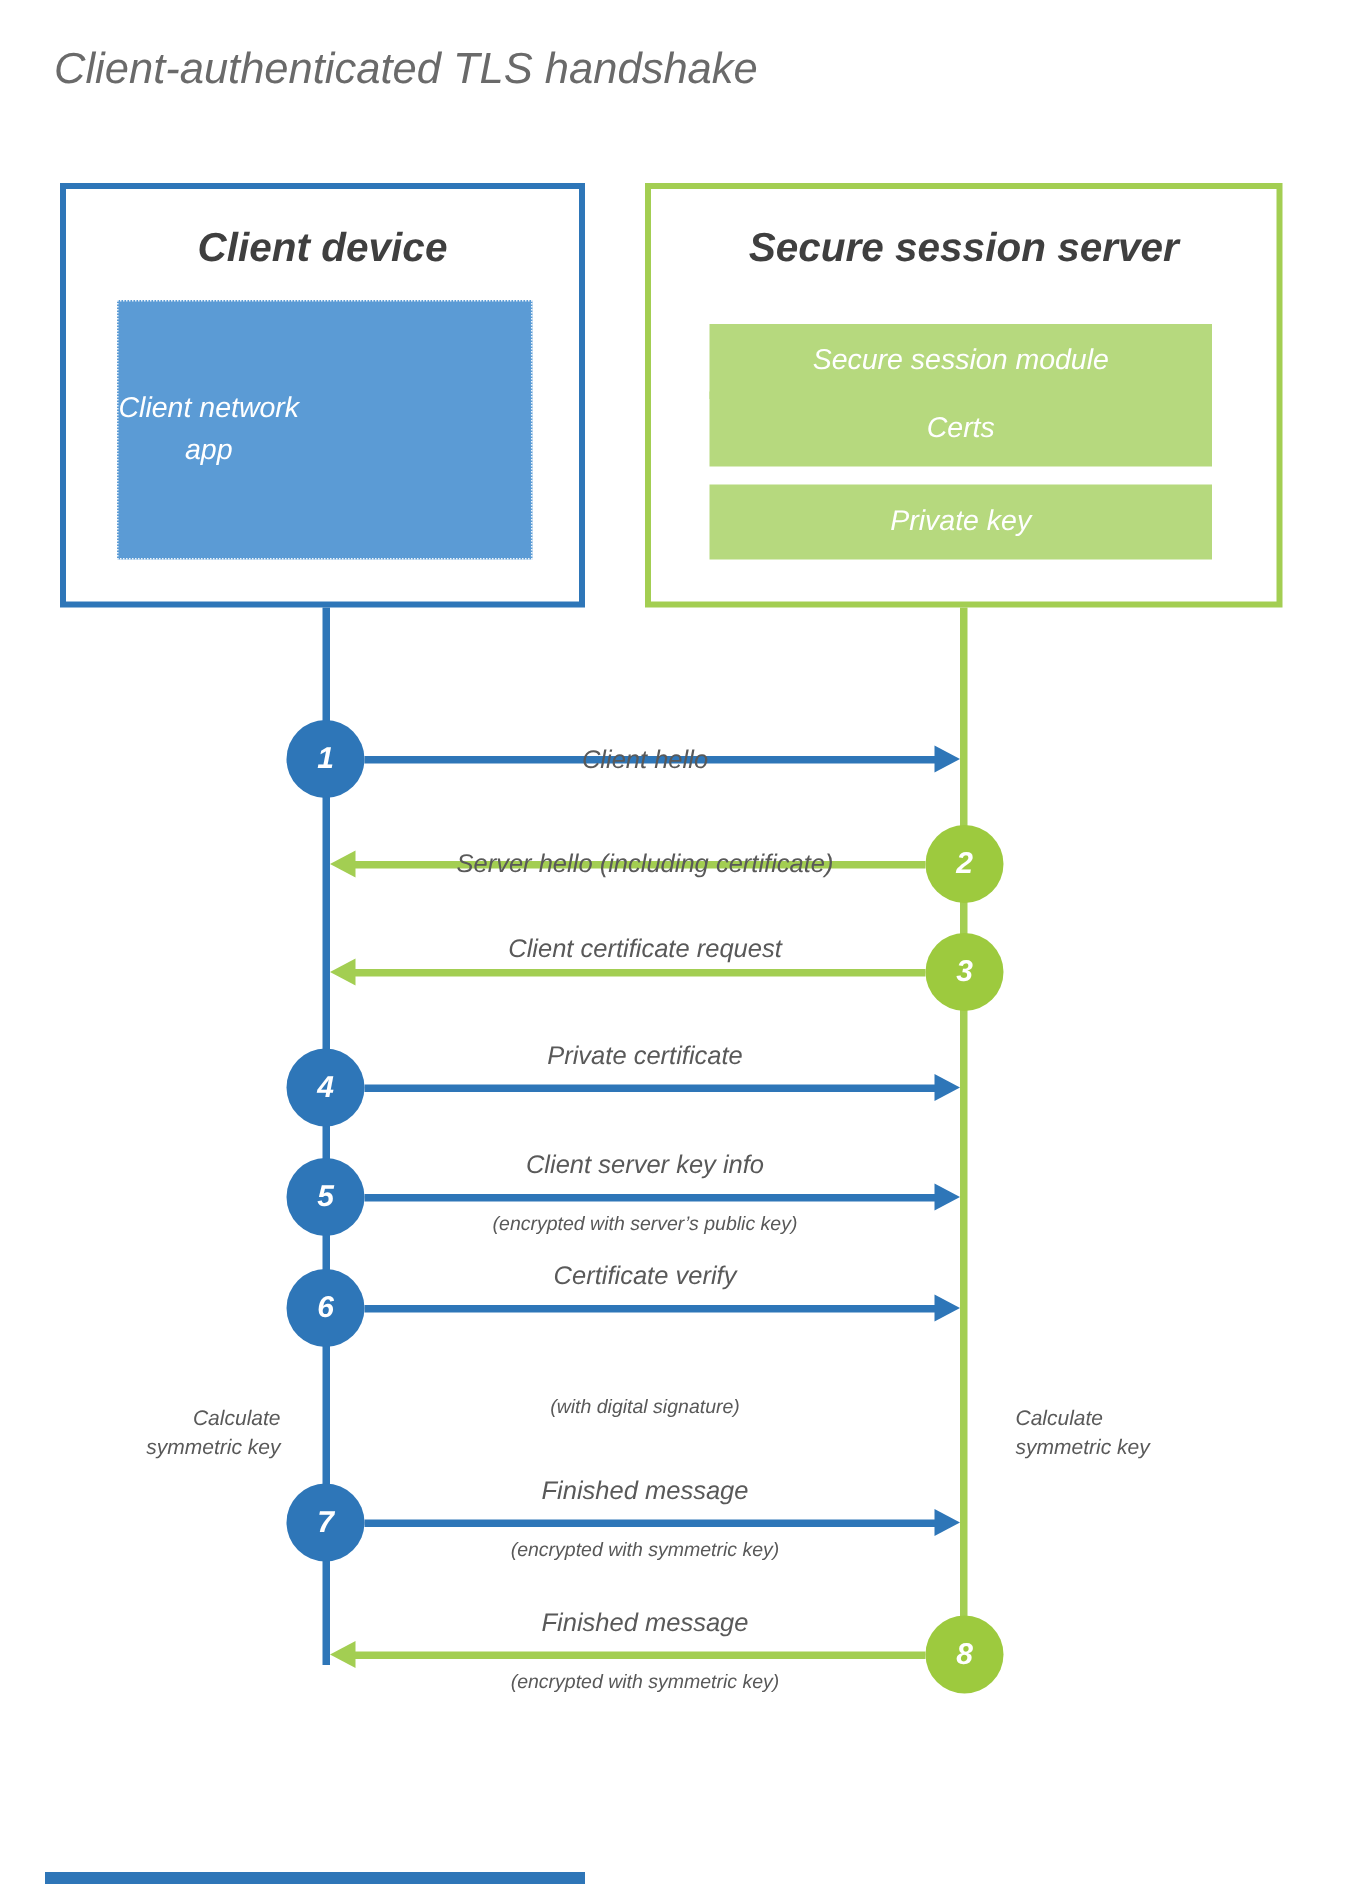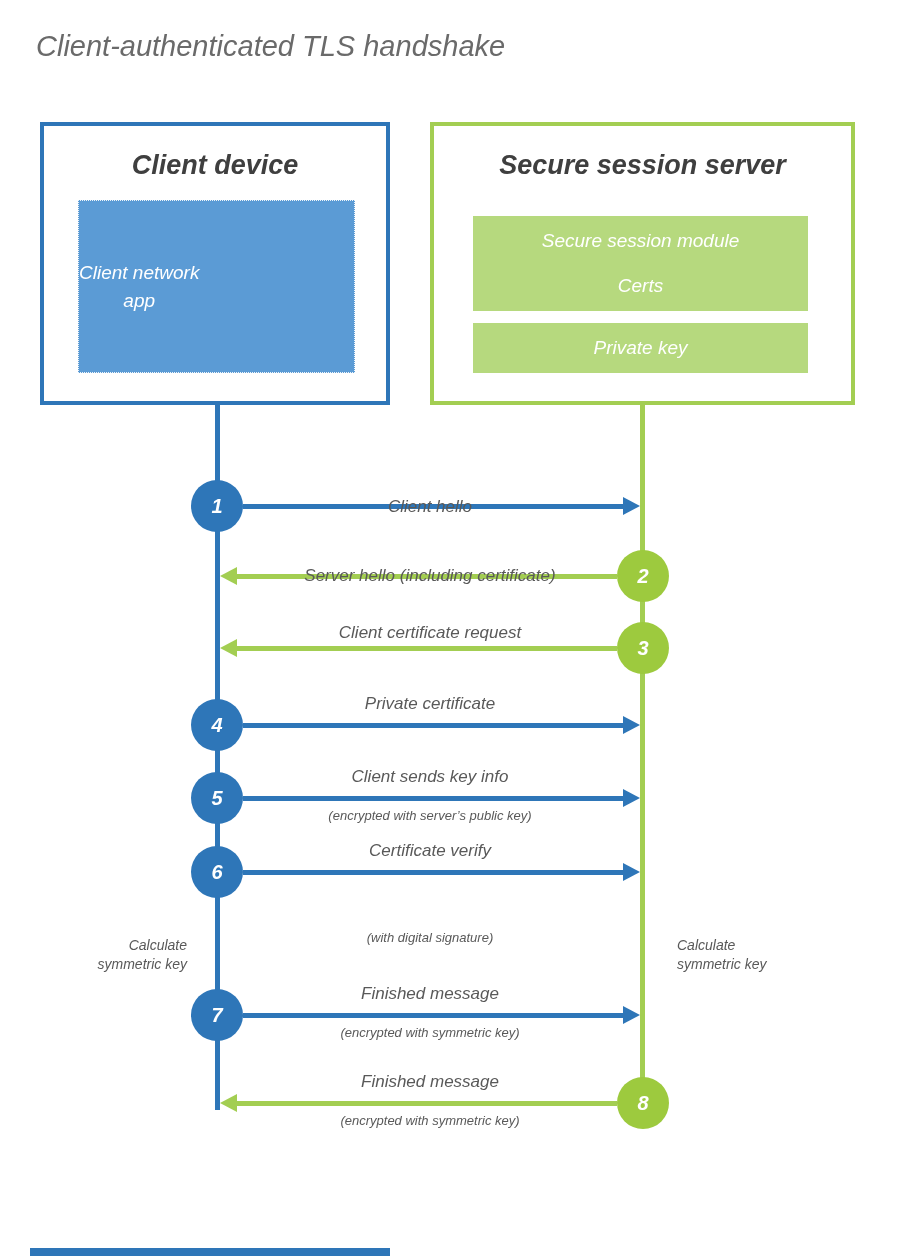--- a/index.html
+++ b/index.html
@@ -124,21 +124,21 @@
       <div class="abs msg-arrowhead" style="top: 716px; border-top: 9px solid transparent; border-bottom: 9px solid transparent; left: 623px; border-left: 17px solid rgb(46, 118, 184);"></div>
       <div class="abs step-circle" style="left: 191px; top: 699px; background: rgb(46, 118, 184);">
         <span>4</span>
       </div>
       <div class="abs msg-label" style="top: 692px;"><span>Private certificate</span></div>
       <div class="abs msg-line" style="left: 243px; top: 796px; width: 382px; background: rgb(46, 118, 184);"></div>
       <div class="abs msg-arrowhead" style="top: 789px; border-top: 9px solid transparent; border-bottom: 9px solid transparent; left: 623px; border-left: 17px solid rgb(46, 118, 184);"></div>
       <div class="abs step-circle" style="left: 191px; top: 772px; background: rgb(46, 118, 184);">
         <span>5</span>
       </div>
-      <div class="abs msg-label" style="top: 765px;"><span>Client sends key info</span></div>
+      <div class="abs msg-label" style="top: 765px;"><span>Client server key info</span></div>
       <div class="abs msg-sublabel" style="top: 808px;"><span>(encrypted with server’s public key)</span></div>
       <div class="abs msg-line" style="left: 243px; top: 870px; width: 382px; background: rgb(46, 118, 184);"></div>
       <div class="abs msg-arrowhead" style="top: 863px; border-top: 9px solid transparent; border-bottom: 9px solid transparent; left: 623px; border-left: 17px solid rgb(46, 118, 184);"></div>
       <div class="abs step-circle" style="left: 191px; top: 846px; background: rgb(46, 118, 184);">
         <span>6</span>
       </div>
       <div class="abs msg-label" style="top: 839px;"><span>Certificate verify</span></div>
       <div class="abs msg-sublabel" style="top: 882px; margin-top: 48px;"><span>(with digital signature)</span></div>
       <div class="abs msg-line" style="left: 243px; top: 1013px; width: 382px; background: rgb(46, 118, 184);"></div>
       <div class="abs msg-arrowhead" style="top: 1006px; border-top: 9px solid transparent; border-bottom: 9px solid transparent; left: 623px; border-left: 17px solid rgb(46, 118, 184);"></div>

